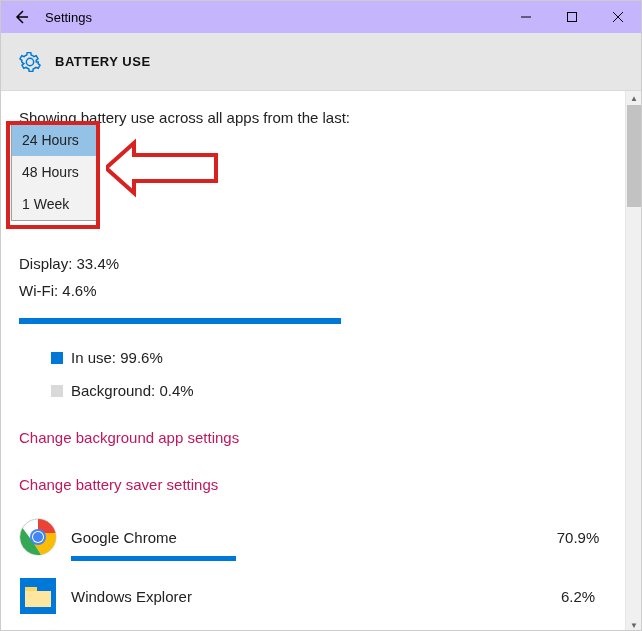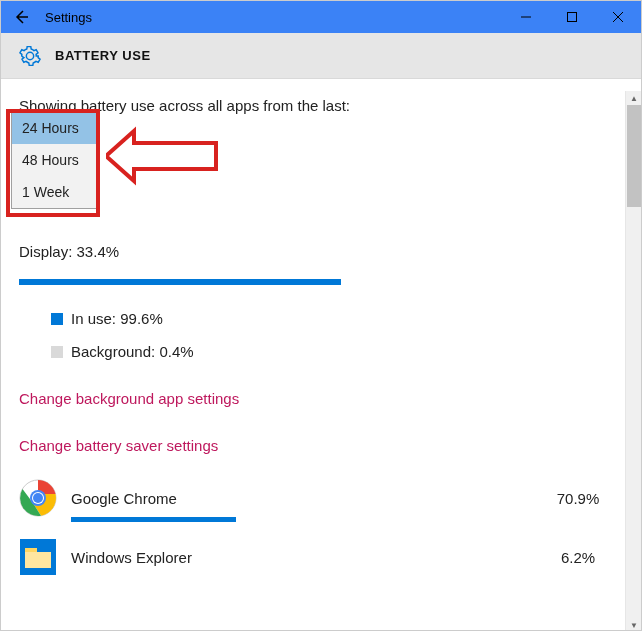--- a/index.html
+++ b/index.html
@@ -1,24 +1,24 @@
 <!DOCTYPE html>
 <html><head>
   <meta charset="utf-8">
   <style>
     * { margin: 0; padding: 0; box-sizing: border-box; font-family: "Segoe UI", Arial, sans-serif; }
     body { width: 642px; height: 631px; background: #fff; border: 1px solid #ccc; position: relative; overflow: hidden; }
 
-    .titlebar { height: 32px; background: #3b82f6; display: flex; align-items: center; }
+    .titlebar { height: 32px; background: #c4b5fd; display: flex; align-items: center; }
     .titlebar .back { width: 40px; height: 32px; display: flex; align-items: center; justify-content: center; font-size: 18px; color: #000; }
     .titlebar .title { font-size: 13px; color: #000; padding-left: 4px; }
     .titlebar .spacer { flex: 1; }
     .titlebar .ctrl { width: 46px; height: 32px; display: flex; align-items: center; justify-content: center; font-size: 12px; color: #000; }
 
-    .header { height: 46px; background: #e6e6e6; display: flex; align-items: center; padding-left: 18px; gap: 14px; border-bottom: 1px solid #d9d9d9; }
+    .header { height: 58px; background: #e6e6e6; display: flex; align-items: center; padding-left: 18px; gap: 14px; border-bottom: 1px solid #d9d9d9; }
     .gear { width: 22px; height: 22px; display: flex; align-items: center; justify-content: center; }
     .page-title { font-size: 13px; font-weight: 600; letter-spacing: 0.5px; color: #111; }
 
     .content { position: relative; padding: 18px 18px; color: #222; font-size: 15px; height: calc(631px - 32px - 58px); overflow: hidden; }
     .intro { margin-bottom: 16px; }
 
     .dropdown { position: absolute; left: 10px; top: 32px; width: 86px; background: #f2f2f2; border: 1px solid #a0a0a0; z-index: 5; }
     .opt { padding: 8px 10px; font-size: 14px; }
     .opt.sel { background: #93c2e6; }
 
@@ -103,20 +103,25 @@
   <svg class="arrow" width="120" height="70">
     <path d="M 0 35 L 28 10 L 28 22 L 110 22 L 110 48 L 28 48 L 28 60 Z" fill="none" stroke="#d8221f" stroke-width="4"></path>
   </svg>
 
   <div class="stats">
     <div>
       <span>Display:</span>
       <span> </span>
       <span>33.4%</span>
     </div>
+    <div>
+      <span>Wi-Fi:</span>
+      <span> </span>
+      <span>4.6%</span>
+    </div>
 
     <div class="bar1"></div>
 
     <div class="legend">
       <div class="row">
         <span class="sq blue"></span>
         <span>
           <span>In use:</span>
           <span> </span>
           <span>99.6%</span>

